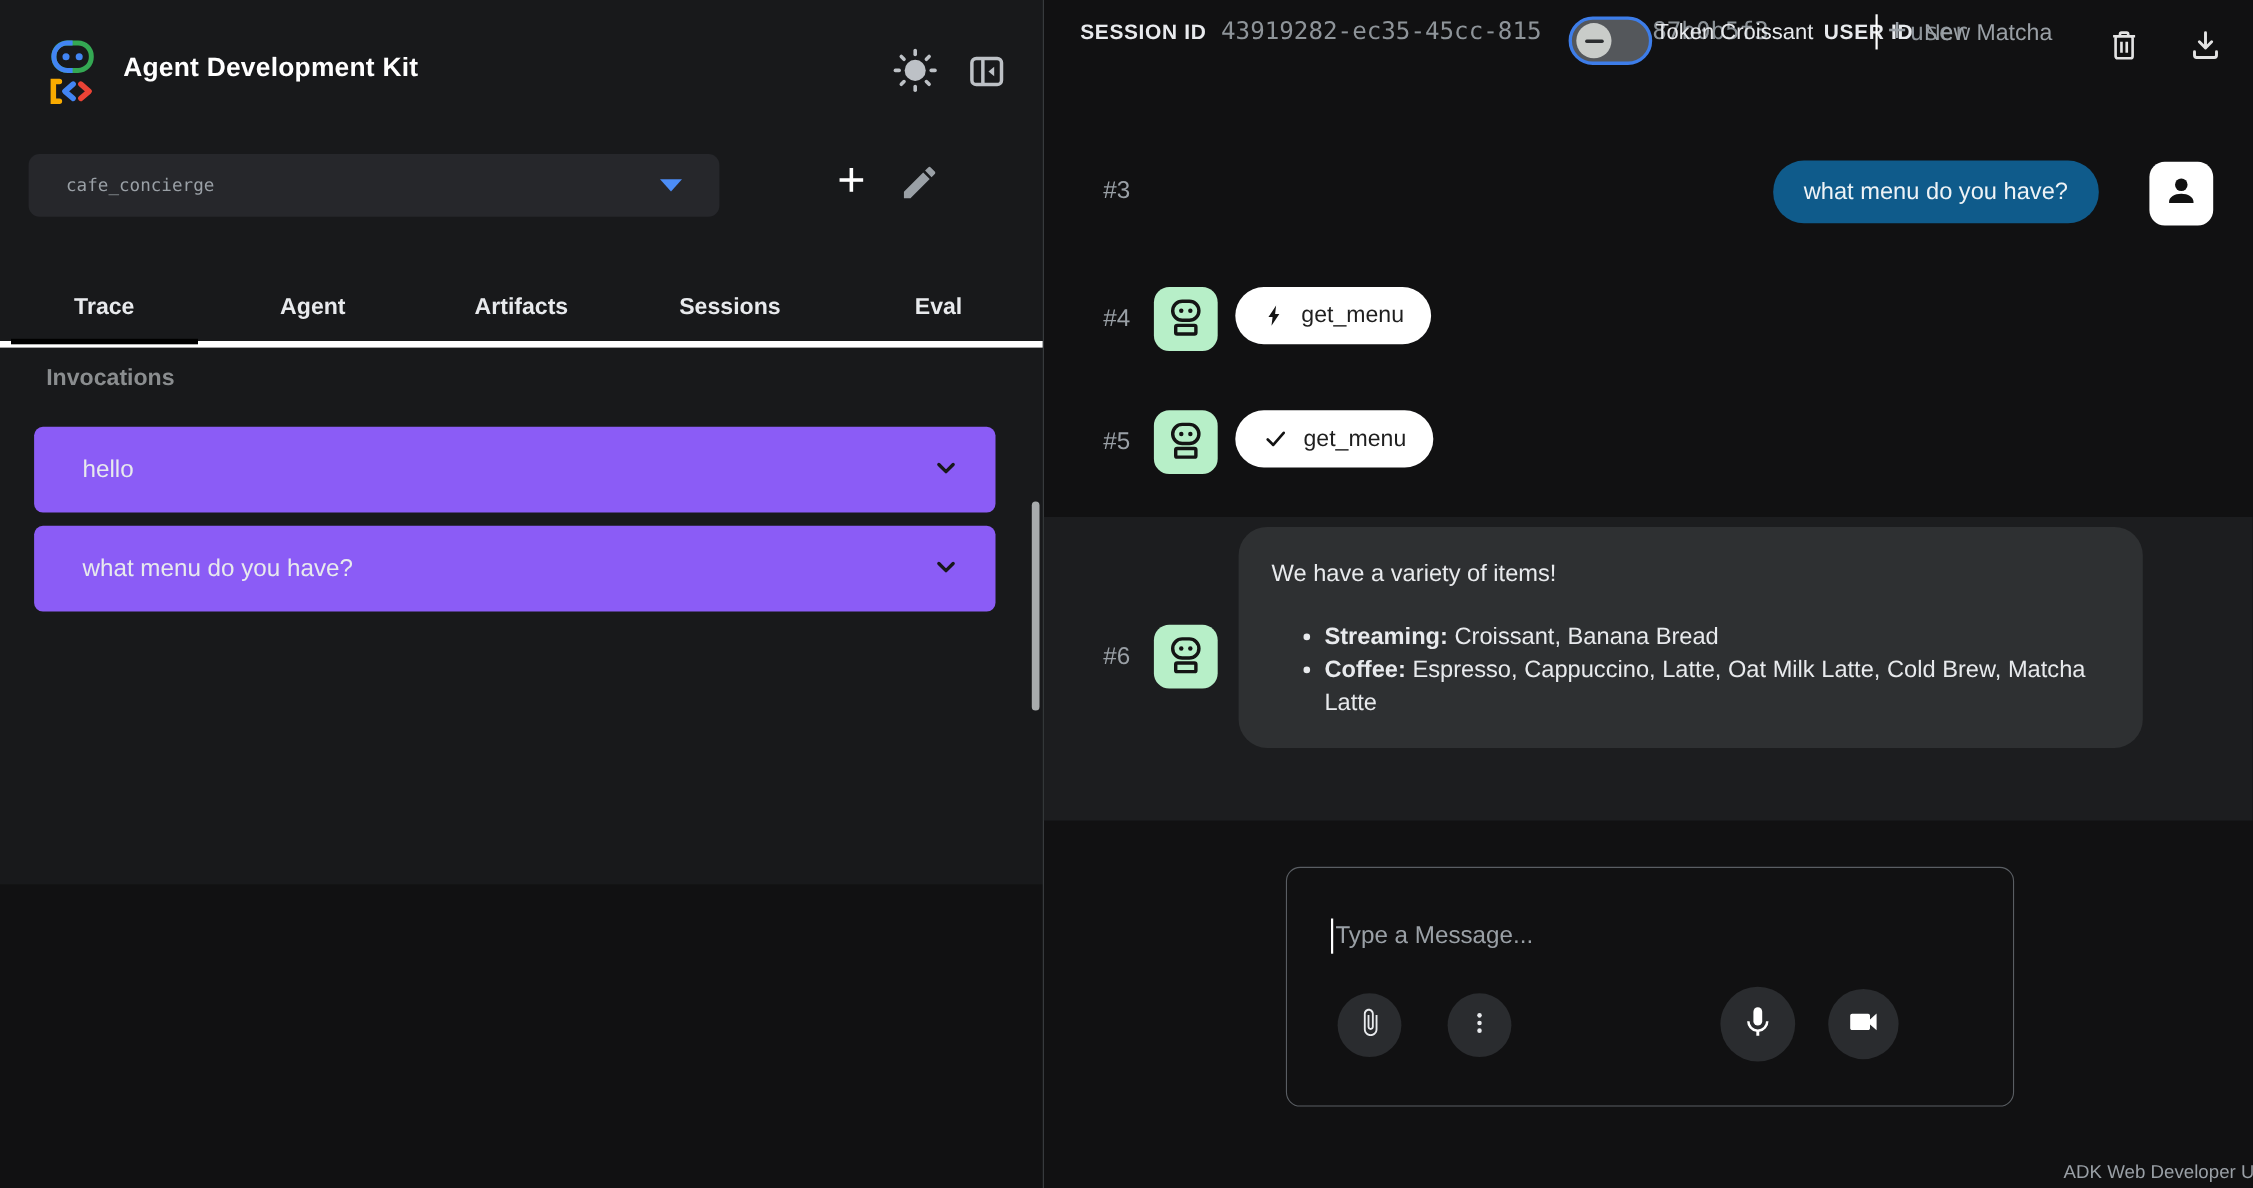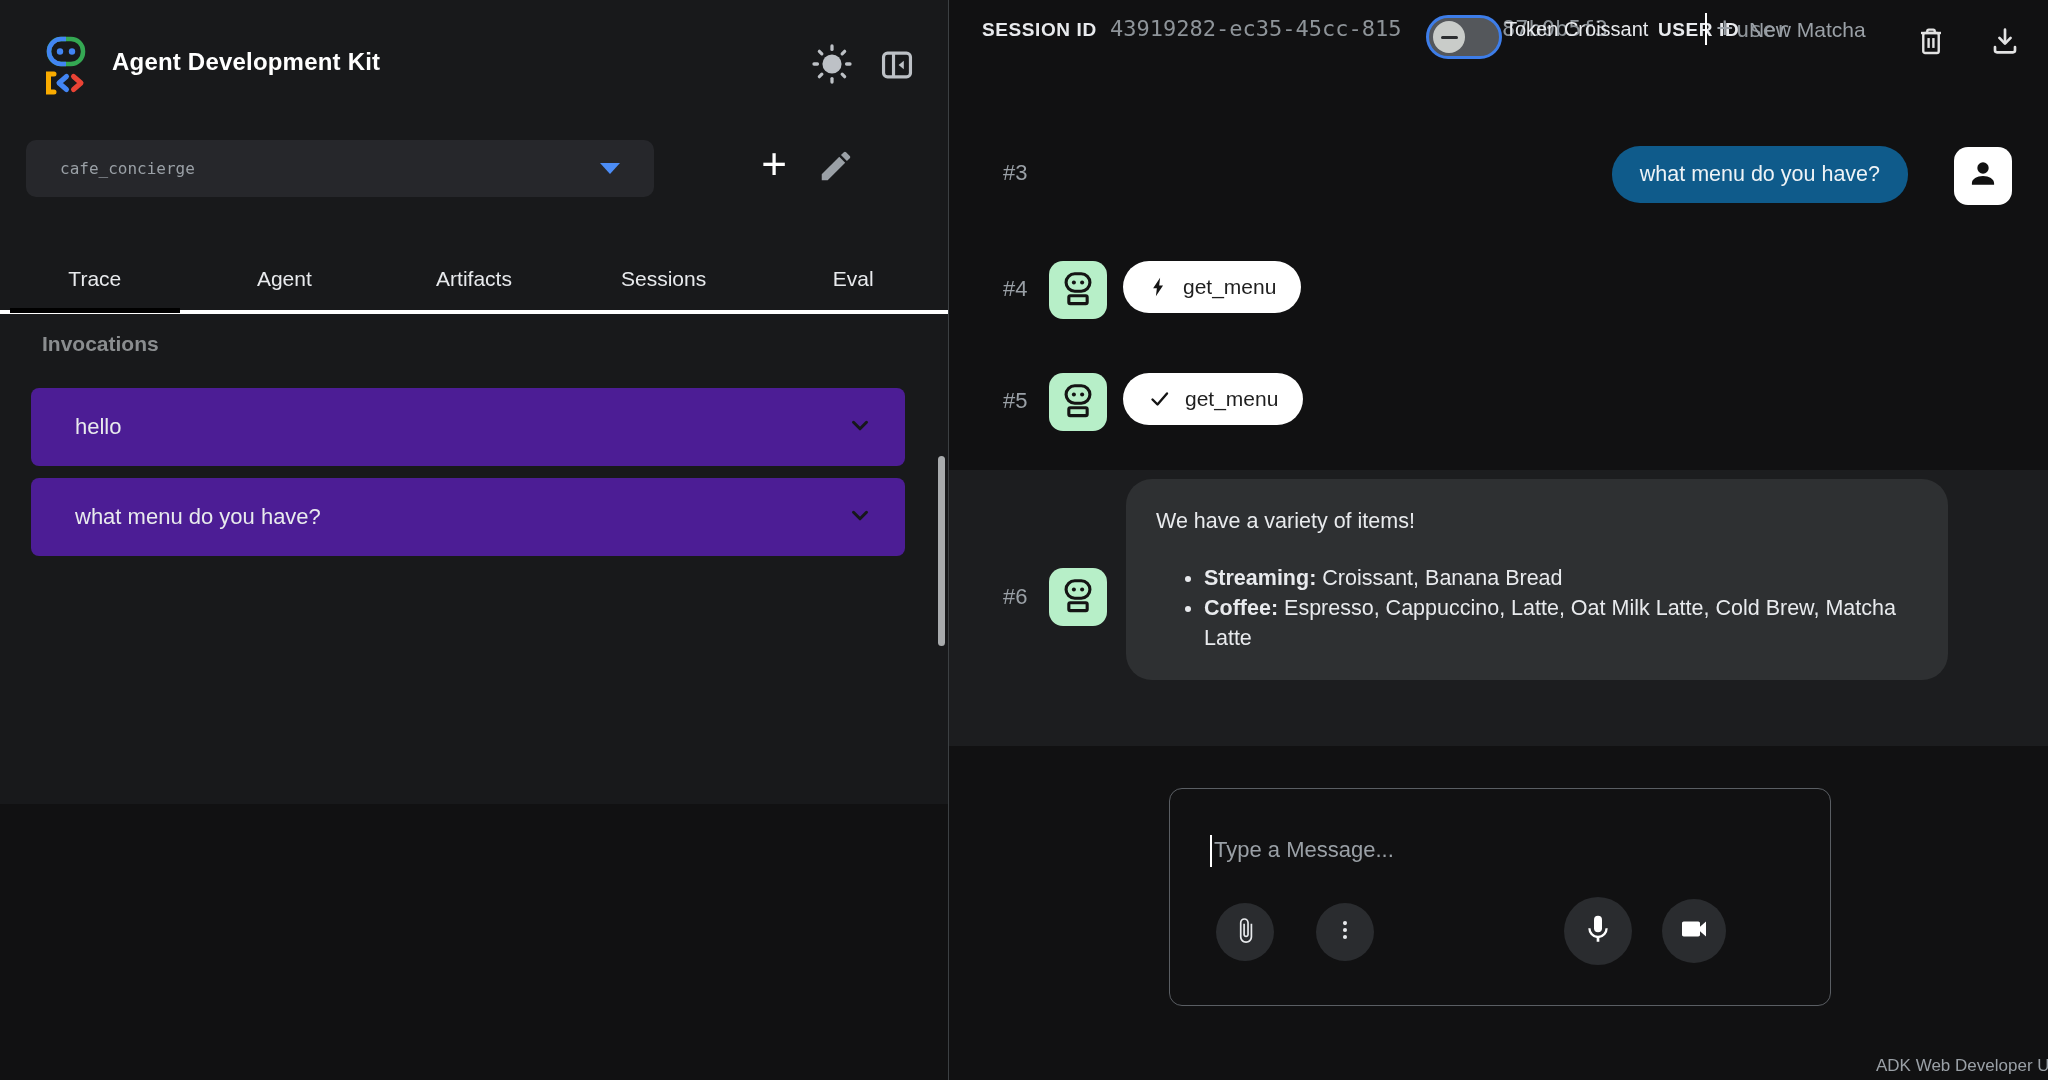--- a/index.html
+++ b/index.html
@@ -16,26 +16,26 @@
   .divider-v{left:948px;top:0;width:1px;height:1080px;background:#3c4043;}
   .app-title{left:112px;top:48px;font-size:24px;font-weight:600;color:#fff;letter-spacing:.2px;}
   .icon-btn{display:flex;align-items:center;justify-content:center;cursor:pointer;color:#bdc1c6;background:none;border:none;padding:0;}
   .icon-btn svg{display:block;}
 
   .agent-dropdown{left:26px;top:140px;width:628px;height:57px;background:#26272b;border-radius:10px;display:flex;align-items:center;cursor:pointer;}
   .agent-dropdown .val{margin-left:34px;font-size:16px;color:#9aa0a6;}
   .caret-down{position:absolute;right:34px;width:0;height:0;border-left:10px solid transparent;border-right:10px solid transparent;border-top:11px solid #4c8df6;}
   .plus-btn{left:748px;top:138px;width:52px;height:52px;font-size:44px;font-weight:300;color:#fff;display:flex;align-items:center;justify-content:center;cursor:pointer;}
 
-  .tabs{left:0;top:248px;width:948px;height:62px;display:flex;border-bottom:4px solid #ffffff;}
+  .tabs{left:0;top:248px;width:948px;height:62px;display:flex;border-bottom:6px solid #ffffff;font-weight:bold;}
   .tab{flex:1;display:flex;align-items:center;justify-content:center;font-size:21px;color:#e8eaed;cursor:pointer;position:relative;}
   .tab.active::after{content:"";position:absolute;left:10px;right:10px;bottom:-3px;height:5px;background:#000;}
 
   .invocations-title{left:42px;top:332px;font-size:21px;font-weight:700;color:#8a8d8f;}
-  .accordion{left:31px;width:874px;height:78px;background:#4c1d95;border-radius:8px;display:flex;align-items:center;cursor:pointer;}
+  .accordion{left:31px;width:874px;height:78px;background:#8b5cf6;border-radius:8px;display:flex;align-items:center;cursor:pointer;}
   .accordion .lbl{margin-left:44px;font-size:22px;color:#e8eaed;}
   .accordion .chev{position:absolute;right:32px;color:#17181a;}
   .scroll-thumb{left:938px;top:456px;width:7px;height:190px;border-radius:4px;background:#a8abad;cursor:pointer;}
 
   
   .tb-label{font-size:19px;font-weight:700;color:#e8eaed;letter-spacing:.6px;white-space:nowrap;}
   .tb-value{font-family:"DejaVu Sans Mono",monospace;font-size:22px;color:#8e9499;white-space:nowrap;}
   .toggle{left:1426px;top:15px;width:76px;height:44px;border:3px solid #3d7de9;border-radius:24px;background:#54575b;box-sizing:border-box;cursor:pointer;z-index:3;}
   .toggle-thumb{position:absolute;left:4px;top:3px;width:32px;height:32px;border-radius:50%;background:#c9ccc9;display:flex;align-items:center;justify-content:center;}
   .toggle-minus{width:17px;height:3px;background:#2c2e30;border-radius:2px;}

